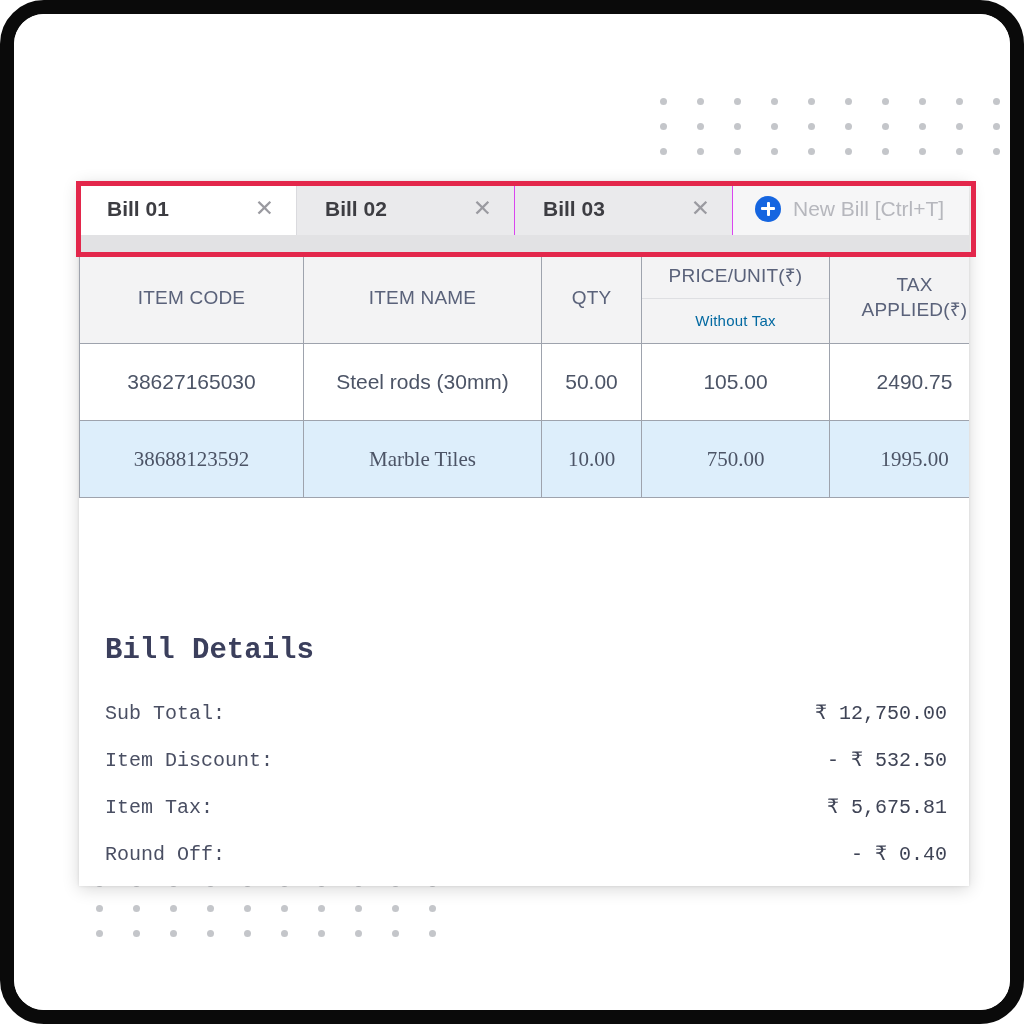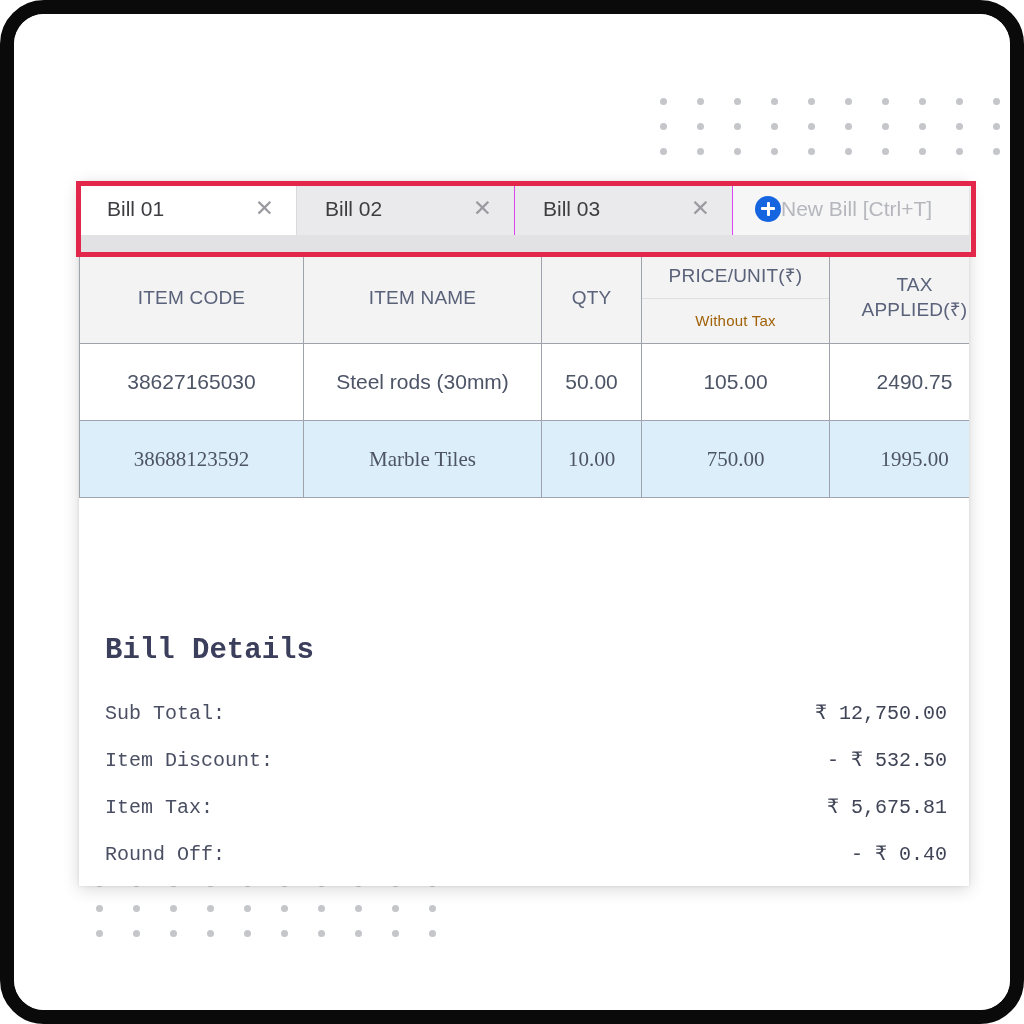--- a/index.html
+++ b/index.html
@@ -97,33 +97,34 @@
     padding: 0 20px 0 28px;
     background: #eaeaec;
     border-right: 1px solid #d946ef;
     font-size: 21px;
     color: #3d3d42;
   }
   .bill-tab.active {
     background: #ffffff;
     border-right: 1px solid #dadade;
   }
-  .bill-tab .tab-label { white-space: nowrap; }
+  .bill-tab .tab-label { white-space: nowrap; font-weight: bold; }
   .tab-close {
     font-size: 23px;
     color: #9a9aa0;
     line-height: 1;
     font-weight: 300;
     padding: 0 2px;
   }
   #new-bill-button {
     height: 53px;
     flex: 1;
     display: flex;
     align-items: center;
+    gap: 12px;
     padding-left: 22px;
     background: #f6f6f7;
     font-size: 21px;
     color: #b6b7bd;
     white-space: nowrap;
   }
   .plus-icon {
     width: 26px; height: 26px;
     flex: 0 0 26px;
     border-radius: 50%;
@@ -192,21 +193,21 @@
     justify-content: center;
     font-size: 19px;
   }
   .price-head .price-sub {
     border-top: 1px solid #dedfe2;
     flex: 1;
     display: flex;
     align-items: center;
     justify-content: center;
     font-size: 15px;
-    color: #a16207;
+    color: #0369a1;
   }
   th.price-cell { padding: 0 !important; }
 
   
   #bill-details {
     position: absolute;
     left: 0; top: 424px;
     width: 890px;
     padding: 0 22px 0 26px;
     box-sizing: border-box;

